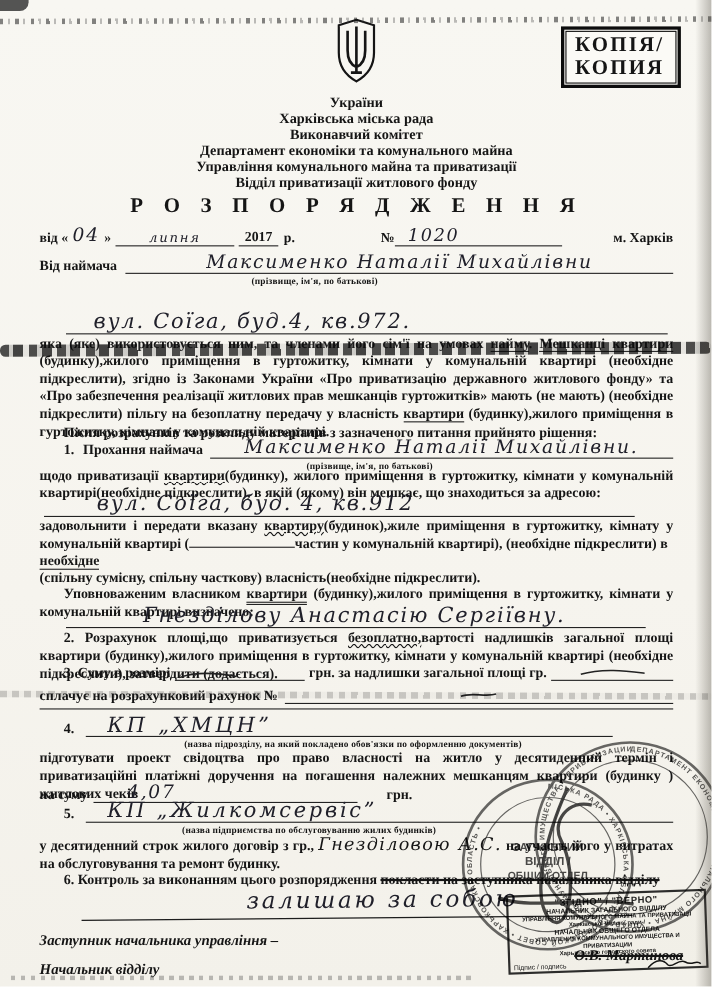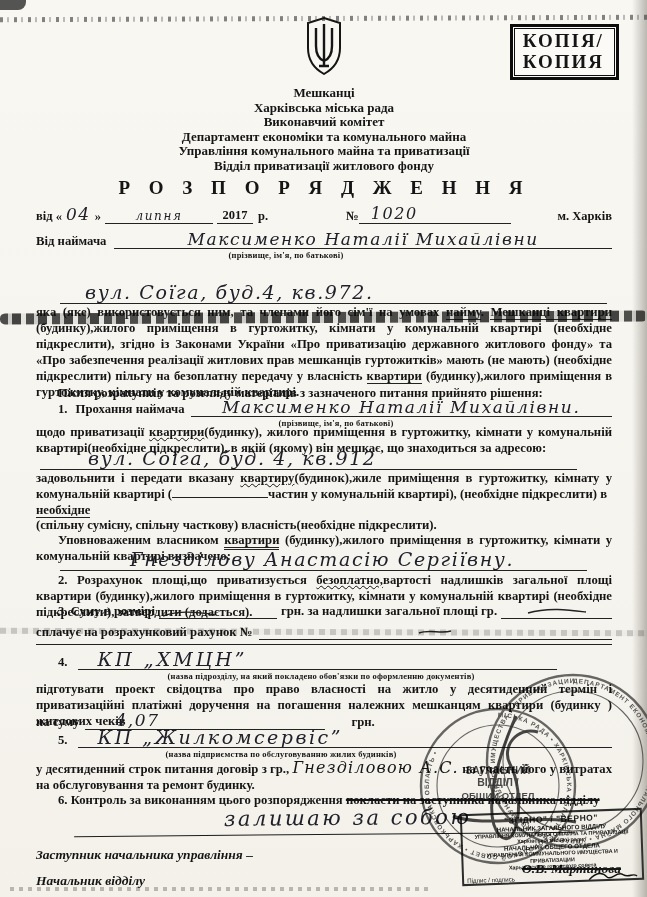--- a/index.html
+++ b/index.html
@@ -79,21 +79,21 @@
       <div>КОПИЯ</div>
     </div>
   </div>
 
   <svg style="position:absolute;left:305px;top:16px;z-index:3;" width="38" height="60" viewBox="0 0 38 60">
     <path d="M19,2 L35,7 V32 C35,45 28,53 19,58 C10,53 3,45 3,32 V7 Z" fill="none" stroke="#151515" stroke-width="2"></path>
     <path d="M19,8 V50 M11,12 V30 C11,39 14,43 19,45 M27,12 V30 C27,39 24,43 19,45 M14,50 H24" fill="none" stroke="#151515" stroke-width="2.4"></path>
   </svg>
 
   <div class="abs orglines">
-    <div>Мешканці</div>
+    <div>України</div>
     <div>Харківська міська рада</div>
     <div>Виконавчий комітет</div>
     <div>Департамент економіки та комунального майна</div>
     <div>Управління комунального майна та приватизації</div>
     <div>Відділ  приватизації житлового фонду</div>
   </div>
 
   <div class="abs doctitle">Р О З П О Р Я Д Ж Е Н Н Я</div>
 
   <div class="abs dateline">
@@ -200,21 +200,21 @@
   </div>
 
   <div class="abs" style="top:728px;">
     <div class="row">
       <span style="margin-left:22px;">5.</span>
       <span class="wline" style="margin-left:10px;text-align:left;"><span class="hw hw-big" style="padding-left:20px;letter-spacing:2.5px;">КП „Жилкомсервіс”</span></span>
     </div>
     <div class="caption" style="margin-left:80px;width:330px;">(назва підприємства по обслуговуванню жилих будинків)</div>
   </div>
 
-  <div class="abs par" style="top:760px;"><span>у десятиденний строк питання договір з гр., </span><span class="hwi">Гнезділовою А.С.</span><span> на участь  його у витратах на обслуговування та ремонт будинку.</span></div>
+  <div class="abs par" style="top:760px;"><span>у десятиденний строк жилого договір з гр., </span><span class="hwi">Гнезділовою А.С.</span><span> на участь  його у витратах на обслуговування та ремонт будинку.</span></div>
 
   <div class="abs par" style="top:792px;text-indent:22px;"><span>6. Контроль за виконанням цього розпорядження </span><span class="strike">покласти на заступника начальника відділу</span></div>
 
   <div class="abs handnote">
     <span class="hw">залишаю    за собою</span>
   </div>
 
   <div class="abs sigblock">
     <div>Заступник начальника управління –</div>
     <div>Начальник відділу</div>

